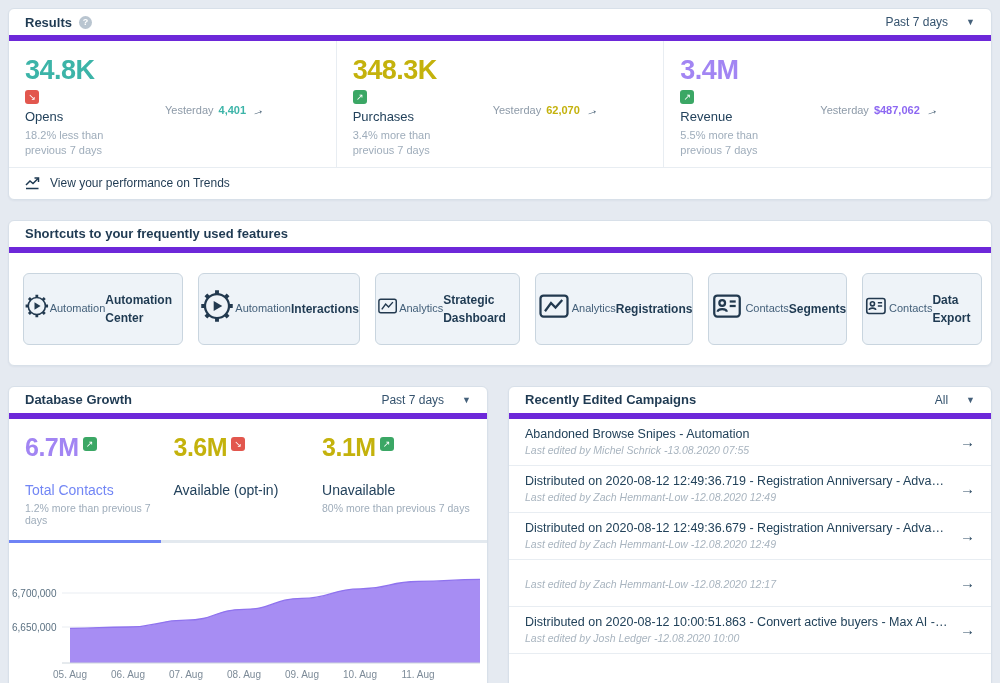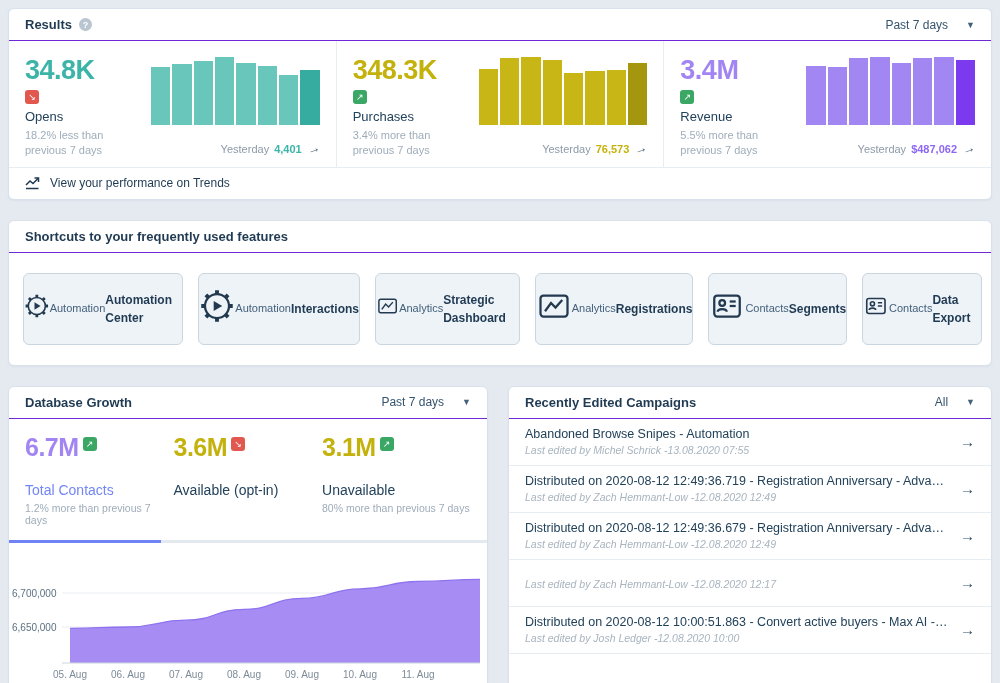--- a/index.html
+++ b/index.html
@@ -4,39 +4,39 @@
 <style>
   * { box-sizing: border-box; margin: 0; padding: 0; }
   html, body { width: 1000px; }
   body {
     background: #e5eaf1;
     font-family: "Liberation Sans", sans-serif;
     color: #22425a;
   }
   .page { width: 1000px; min-height: 683px; padding: 8px; display: flex; flex-direction: column; gap: 20px; }
   .panel { background: #fff; border: 1px solid #d8e0e9; border-radius: 6px; overflow: hidden; box-shadow: 0 1px 2px rgba(30,60,90,.05); }
-  .panel-header { display: flex; justify-content: space-between; align-items: center; padding: 0 16px; height: 32px; border-bottom: 1px solid #6d28d9; }
+  .panel-header { display: flex; justify-content: space-between; align-items: center; padding: 0 16px; height: 32px; border-bottom: 6px solid #6d28d9; }
   .panel-title { font-size: 13px; font-weight: bold; color: #1f3a52; display: flex; gap: 7px; align-items: center; }
   .help-dot { width: 13px; height: 13px; border-radius: 50%; background: #b9c5d0; color: #fff; font-size: 9px; font-weight: bold; display: inline-flex; align-items: center; justify-content: center; }
   .range-select { font-size: 12px; color: #35536e; display: flex; gap: 18px; align-items: center; cursor: pointer; }
   .caret { font-size: 9px; color: #44607a; }
 
   
   .results-body { display: flex; }
   .stat-card { flex: 1; display: flex; padding: 16px 16px 8px 16px; gap: 14px; min-width: 0; }
   .stat-card + .stat-card { border-left: 1px solid #e8edf2; }
   .stat-left { width: 112px; flex-shrink: 0; }
   .stat-value-row { display: flex; align-items: flex-start; gap: 4px; flex-direction: column; }
   .stat-value { font-size: 27px; font-weight: bold; line-height: 1; letter-spacing: -0.5px; }
   .badge { width: 14px; height: 14px; border-radius: 3px; color: #fff; font-size: 9px; display: inline-flex; align-items: center; justify-content: center; margin-top: 2px; flex-shrink: 0; }
   .badge.up { background: #3ba765; }
   .badge.down { background: #e2574e; }
   .stat-label { font-size: 13px; color: #23425c; margin-top: 5px; }
   .stat-delta { font-size: 11px; color: #9fadbb; margin-top: 4px; line-height: 1.4; }
-  .stat-chart-wrap { flex: 1; display: flex; flex-direction: column; min-width: 0; gap: 12px; }
+  .stat-chart-wrap { flex: 1; display: flex; flex-direction: row; min-width: 0; }
   .bars { display: flex; align-items: flex-end; gap: 2px; height: 68px; }
   .bar { flex: 1; }
   .yesterday { display: flex; justify-content: flex-end; align-items: center; gap: 5px; margin-top: 5px; font-size: 11px; color: #8d9aa8; }
   .yesterday-value { font-weight: bold; }
   .jump-arrow { color: #4a6378; font-size: 13px; display: inline-block; transform: rotate(-18deg); line-height: 1; }
 
   .panel-footer { display: flex; align-items: center; gap: 9px; padding: 0 16px; height: 32px; border-top: 1px solid #e8edf2; font-size: 12px; color: #1f3a52; cursor: pointer; }
 
   
   .shortcut-row { display: flex; gap: 15px; padding: 20px 14px; }
@@ -132,21 +132,21 @@
               <div class="bar" style="height: 98%; background: rgb(200, 182, 22);"></div>
               <div class="bar" style="height: 100%; background: rgb(200, 182, 22);"></div>
               <div class="bar" style="height: 96%; background: rgb(200, 182, 22);"></div>
               <div class="bar" style="height: 76%; background: rgb(200, 182, 22);"></div>
               <div class="bar" style="height: 79%; background: rgb(200, 182, 22);"></div>
               <div class="bar" style="height: 81%; background: rgb(200, 182, 22);"></div>
               <div class="bar" style="height: 91%; background: rgb(165, 150, 15);"></div>
             </div>
           <div class="yesterday">
             <span>Yesterday</span>
-            <span class="yesterday-value" style="color: rgb(196, 178, 12);">76,573</span>
+            <span class="yesterday-value" style="color: rgb(196, 178, 12);">62,070</span>
             <span class="jump-arrow">→</span>
           </div>
         </div>
       </div>
 
       <div class="stat-card">
         <div class="stat-left">
           <div class="stat-value-row">
             <span class="stat-value" style="color: rgb(162, 133, 243);">3.4M</span>
             <span class="badge up">↗</span>

